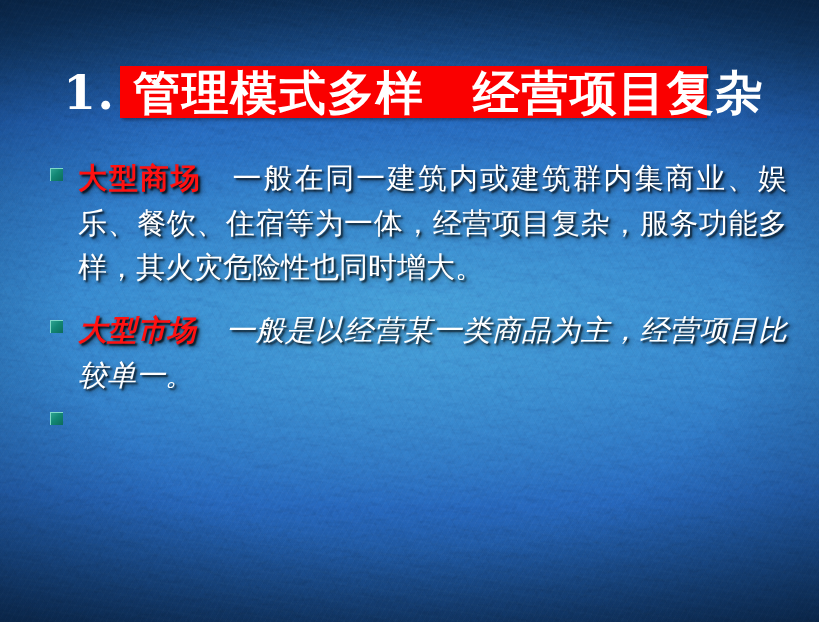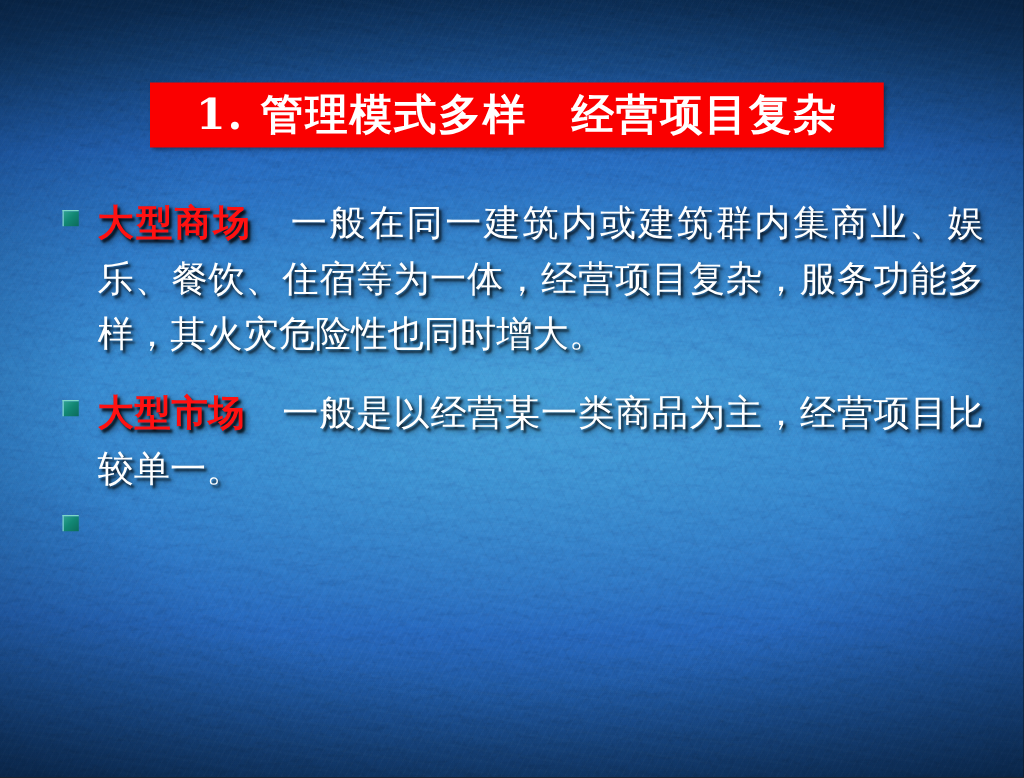--- a/index.html
+++ b/index.html
@@ -61,21 +61,21 @@
     width: 587px;
     height: 52px;
     background: #fa0000;
     display: flex;
     align-items: center;
     justify-content: center;
     box-shadow: 2px 2px 3px rgba(0,0,0,.35);
   }
   #title-text {
     color: #ffffff;
-    font-size: 34px;
+    font-size: 47px;
     font-weight: bold;
     letter-spacing: 1.5px;
     white-space: pre;
     line-height: 1;
     font-family: "DejaVu Serif", "Liberation Serif", serif;
   }
 
   
   #body-area {
     position: absolute;
@@ -110,21 +110,21 @@
     text-justify: inter-character;
   }
   .term {
     color: #ff1111;
     font-weight: bold;
     text-shadow: 2px 2px 2px rgba(0,0,0,.8), 3px 3px 5px rgba(0,0,0,.5);
   }
   .gap { white-space: pre; }
 
   .b1 { margin-bottom: 18px; }
-  .b2 { margin-bottom: 3px; }
+  .b2 { margin-bottom: 3px; font-style: italic; }
 </style>
 </head>
 <body>
 
 <div id="slide">
 
   <svg id="texture" width="819" height="622" viewBox="0 0 819 622" preserveAspectRatio="none">
     <defs>
       <filter id="crumple" x="0" y="0" width="100%" height="100%">
         <feTurbulence type="fractalNoise" baseFrequency="0.045 0.09" numOctaves="4" seed="7" result="noise"></feTurbulence>

